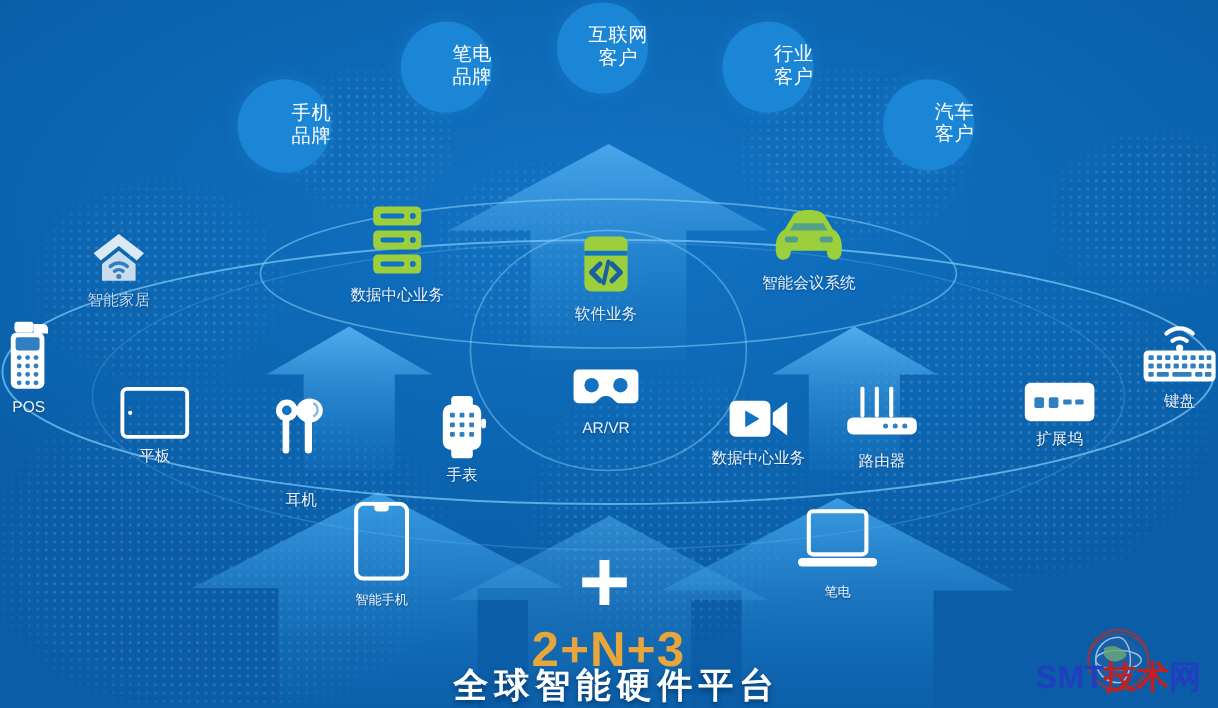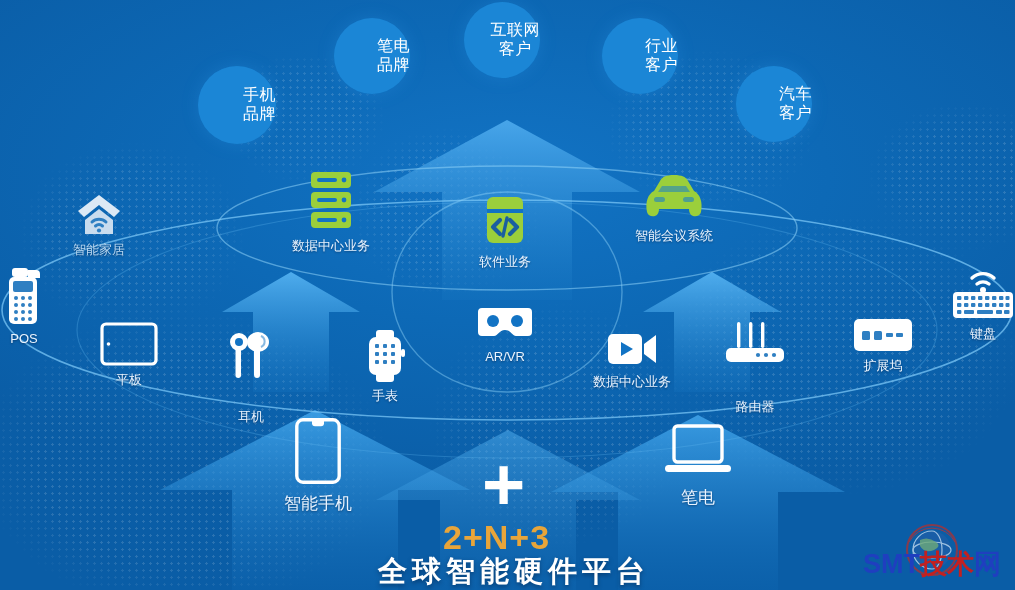--- a/index.html
+++ b/index.html
@@ -52,31 +52,31 @@
   }
   .bubble span{display:block;}
 
   
   .item{position:absolute;display:flex;flex-direction:column;align-items:center;}
   .item .ico{display:block;line-height:0;}
   .item .lbl{
     color:#eaf4ff;font-size:13px;margin-top:5px;white-space:nowrap;
     text-shadow:0 1px 2px rgba(0,20,50,.45);
   }
-  .item.big .lbl{font-size:17px;margin-top:8px;}
+  .item.big .lbl{font-size:11px;margin-top:8px;}
   .item.dim .lbl{color:#b9d8f2;}
 
   
   .plus{
     position:absolute;color:#ffffff;font-weight:bold;
     font-size:74px;line-height:1;letter-spacing:-2px;
   }
   .sub-2n3{
     position:absolute;color:#e8a53a;font-weight:bold;
-    font-size:34px;letter-spacing:1px;
+    font-size:41px;letter-spacing:1px;
   }
   .maintitle{
     position:absolute;color:#ffffff;font-weight:bold;
     font-size:29px;letter-spacing:5px;
     text-shadow:0 2px 4px rgba(0,25,60,.5);
   }
 
   
   .watermark{position:absolute;right:8px;bottom:4px;width:150px;height:66px;}
   .wm-text{
@@ -309,21 +309,21 @@
     <span class="ico">
       <svg width="52" height="40" viewBox="0 0 52 40">
         <rect x="2" y="6" width="34" height="30" rx="5" fill="#ffffff"></rect>
         <path d="M38,16 L50,7 L50,35 L38,26 Z" fill="#ffffff"></path>
         <path d="M15,14 L27,21 L15,28 Z" fill="#1273c4"></path>
       </svg>
     </span>
     <span class="lbl">数据中心业务</span>
   </div>
 
-  <div class="item" style="left:720px;top:322px;width:70px;gap:23px;">
+  <div class="item" style="left:700px;top:322px;width:70px;">
     <span class="ico">
       <svg width="62" height="48" viewBox="0 0 62 48">
         <rect x="13" y="0" width="3.4" height="26" rx="1.7" fill="#ffffff"></rect>
         <rect x="25" y="0" width="3.4" height="26" rx="1.7" fill="#ffffff"></rect>
         <rect x="37" y="0" width="3.4" height="26" rx="1.7" fill="#ffffff"></rect>
         <rect x="2" y="26" width="58" height="14" rx="5" fill="#ffffff"></rect>
         <g fill="#2f7fc2">
           <circle cx="34" cy="33" r="2.1"></circle>
             <circle cx="42" cy="33" r="2.1"></circle>
             <circle cx="50" cy="33" r="2.1"></circle>

